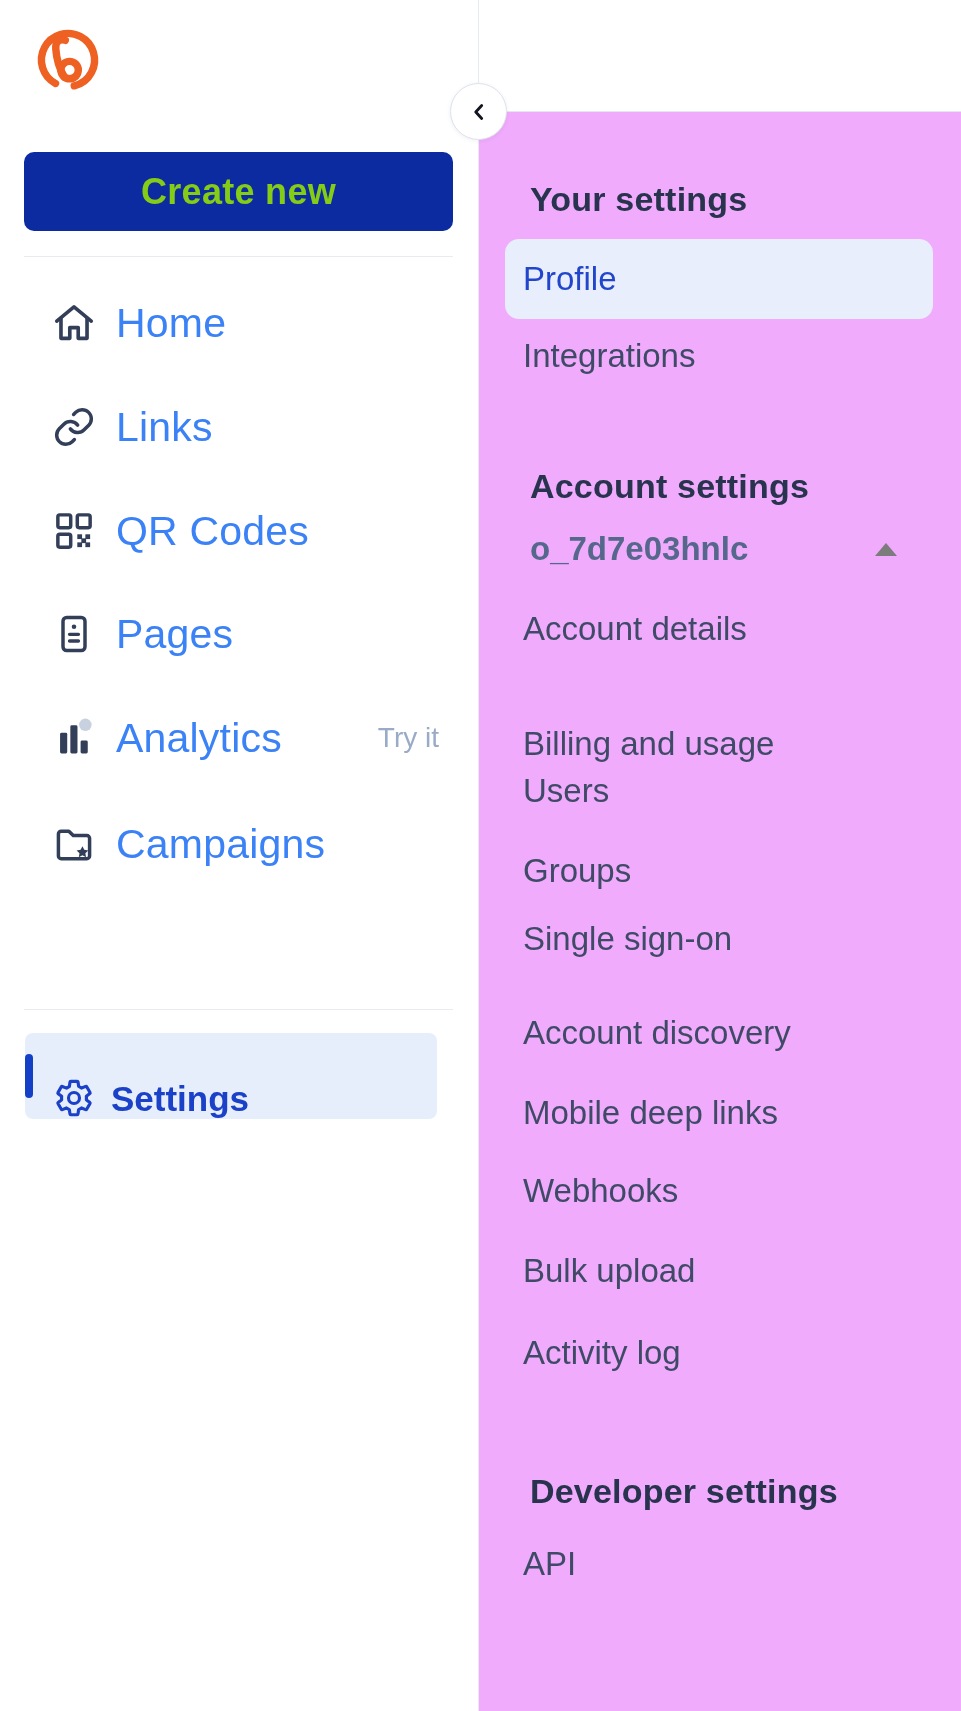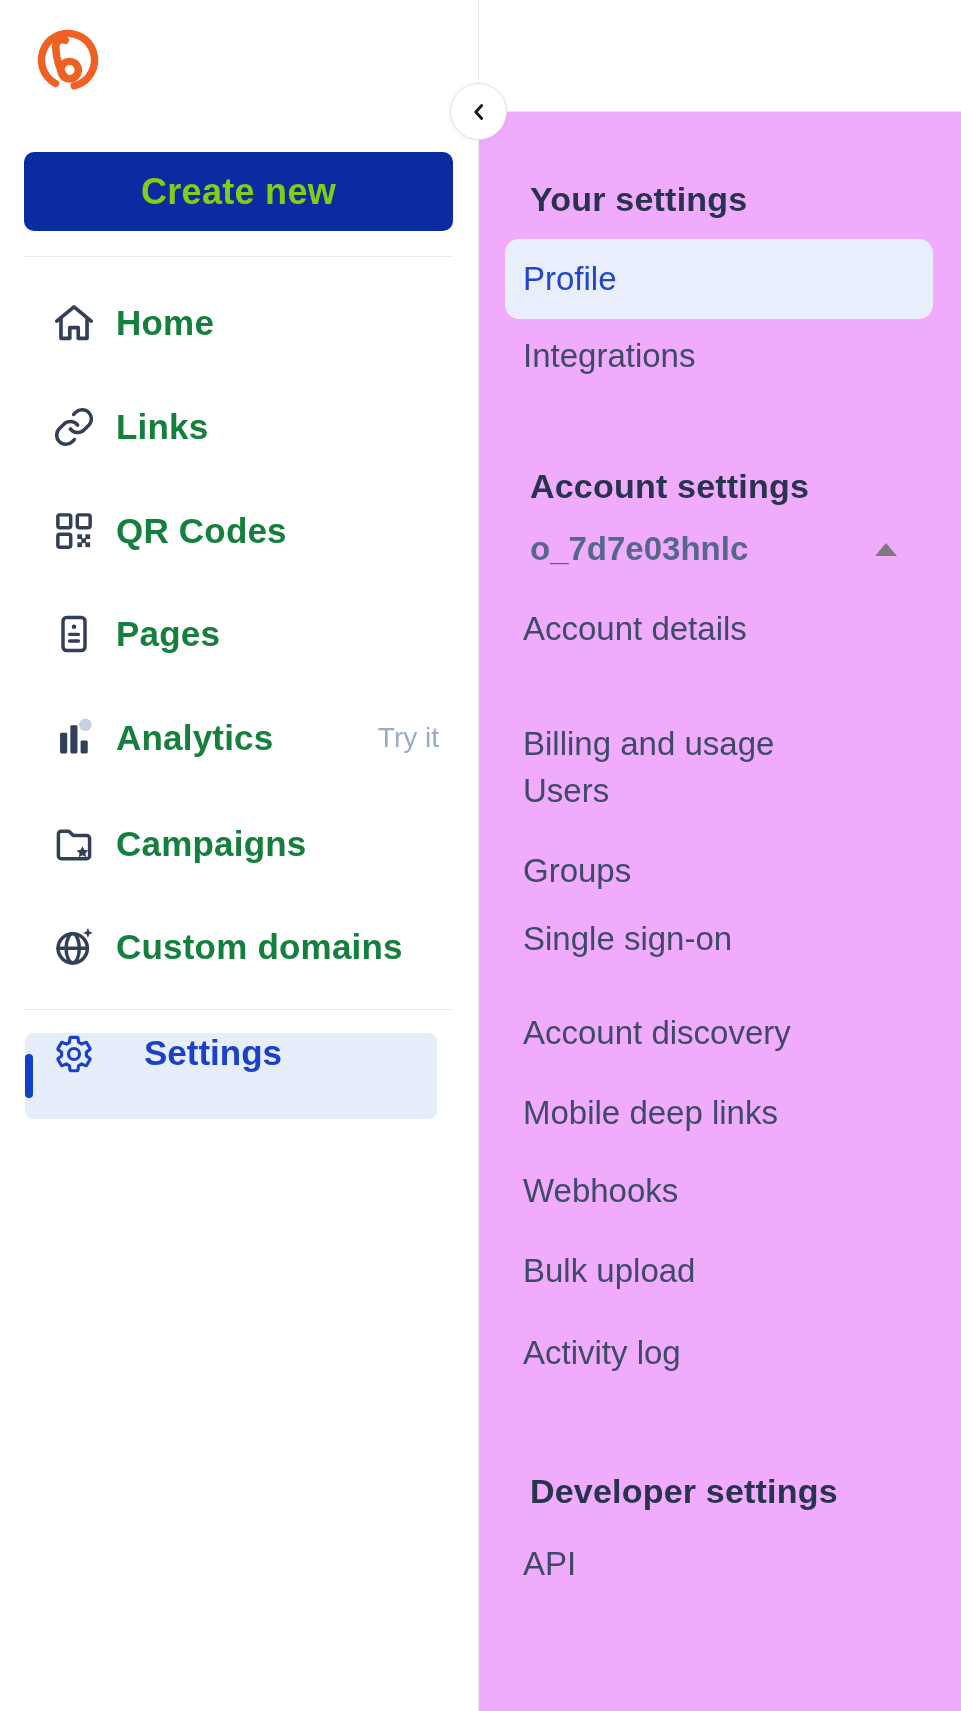--- a/index.html
+++ b/index.html
@@ -24,27 +24,27 @@
   }
   .sb-divider { position:absolute; left:24px; width:429px; height:1px; background:#e8ebf1; }
   .sb-divider.d1 { top:256px; }
   .sb-divider.d2 { top:1009px; }
 
   .nav-row {
     position:absolute; left:24px; width:429px; height:70px;
     display:flex; align-items:center; padding-left:27px; cursor:pointer;
   }
   .nav-row .nicon { width:46px; height:46px; flex:0 0 46px; display:flex; align-items:center; justify-content:center; }
-  .nav-row .nlabel { margin-left:19px; font-size:35px; font-weight:700; color:#15803d; letter-spacing:.2px; }
+  .nav-row .nlabel { margin-left:19px; font-size:41px; font-weight:400; color:#3b82f6; letter-spacing:.2px; }
   .nav-row .badge { margin-left:auto; margin-right:14px; font-size:28px; font-weight:400; color:#9aabc8; }
 
   .settings-row {
     position:absolute; left:25px; top:1033px; width:412px; height:86px;
     background:#e7eefb; border-radius:8px; cursor:pointer;
-    display:flex; align-items:flex-start; padding-left:28px;gap:33px;
+    display:flex; align-items:flex-end; padding-left:28px;
   }
   .settings-row .accent-bar {
     position:absolute; left:0; top:21px; width:8px; height:44px;
     background:#1440c8; border-radius:5px;
   }
   .settings-row .nicon { width:42px; height:42px; flex:0 0 42px; display:flex; align-items:center; justify-content:center; }
   .settings-row .nlabel { margin-left:16px; font-size:35px; font-weight:600; color:#1b41c8; }
 
   
   .collapse-btn {
@@ -169,31 +169,20 @@
     <div class="nav-row" style="top:809px">
       <span class="nicon">
         <svg width="44" height="44" viewBox="0 0 24 24" fill="none" stroke="#333e58" stroke-width="1.9" stroke-linecap="round" stroke-linejoin="round">
           <path d="M3.5 18.5v-12A1.5 1.5 0 0 1 5 5h4.2l2.4 2.4H19a1.5 1.5 0 0 1 1.5 1.5v9.6A1.5 1.5 0 0 1 19 20H5a1.5 1.5 0 0 1-1.5-1.5z"></path>
           <path d="M16.6 13.2l1 2 2.2.3-1.6 1.55.38 2.2-1.98-1.05-1.98 1.05.38-2.2-1.6-1.55 2.2-.3z" fill="#333e58" stroke="none"></path>
         </svg>
       </span>
       <span class="nlabel">Campaigns</span>
     </div>
 
-    <div class="nav-row" style="top:912px">
-      <span class="nicon">
-        <svg width="44" height="44" viewBox="0 0 24 24" fill="none" stroke="#333e58" stroke-width="1.9" stroke-linecap="round" stroke-linejoin="round">
-          <circle cx="11.3" cy="12.7" r="8"></circle>
-          <ellipse cx="11.3" cy="12.7" rx="3.6" ry="8"></ellipse>
-          <path d="M3.3 12.7h16"></path>
-          <path d="M19.6 1.6l.8 1.9 1.9.8-1.9.8-.8 1.9-.8-1.9-1.9-.8 1.9-.8z" fill="#333e58" stroke="none"></path>
-        </svg>
-      </span>
-      <span class="nlabel">Custom domains</span>
-    </div>
 
     <div class="sb-divider d2"></div>
 
     <div class="settings-row">
       <span class="accent-bar"></span>
       <span class="nicon">
         <svg width="40" height="40" viewBox="0 0 24 24" fill="none" stroke="#1b41c8" stroke-width="1.9" stroke-linejoin="round">
           <path d="M19.4 13c.04-.33.06-.66.06-1s-.02-.67-.06-1l2.1-1.65a.5.5 0 0 0 .12-.64l-2-3.46a.5.5 0 0 0-.61-.22l-2.49 1a7.3 7.3 0 0 0-1.73-1l-.38-2.65A.5.5 0 0 0 13.9 2h-3.8a.5.5 0 0 0-.5.42l-.38 2.65c-.62.26-1.2.6-1.73 1l-2.49-1a.5.5 0 0 0-.61.22l-2 3.46a.5.5 0 0 0 .12.64L4.6 11c-.04.33-.06.66-.06 1s.02.67.06 1l-2.1 1.65a.5.5 0 0 0-.12.64l2 3.46c.13.22.39.31.61.22l2.49-1c.53.4 1.11.74 1.73 1l.38 2.65c.04.24.25.42.5.42h3.8c.25 0 .46-.18.5-.42l.38-2.65c.62-.26 1.2-.6 1.73-1l2.49 1c.22.09.48 0 .61-.22l2-3.46a.5.5 0 0 0-.12-.64L19.4 13z"></path>
           <circle cx="12" cy="12" r="3.3"></circle>
         </svg>

